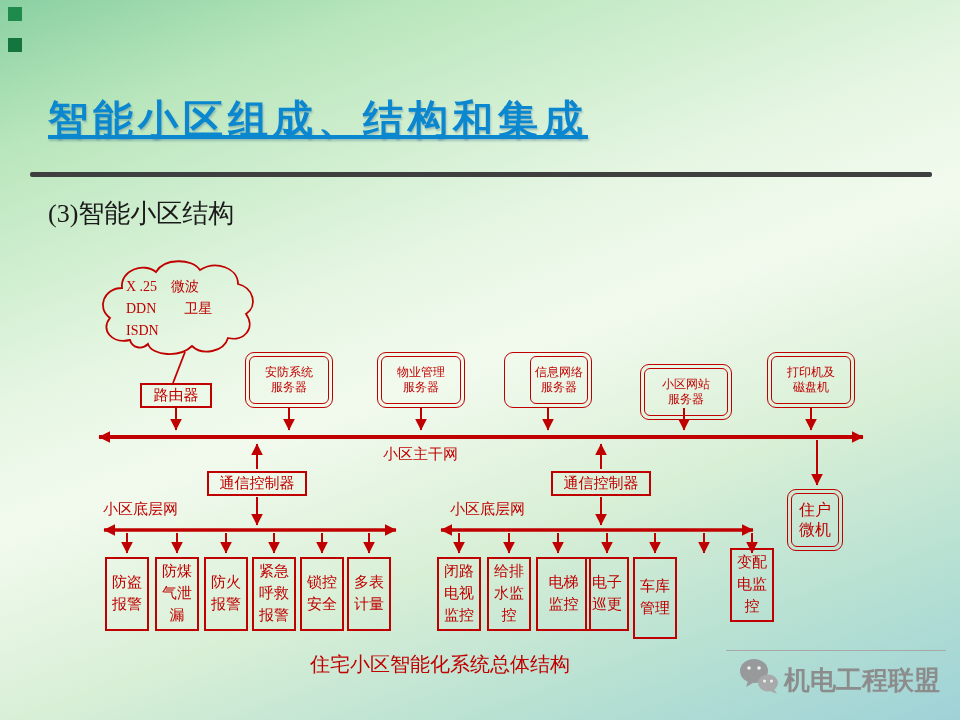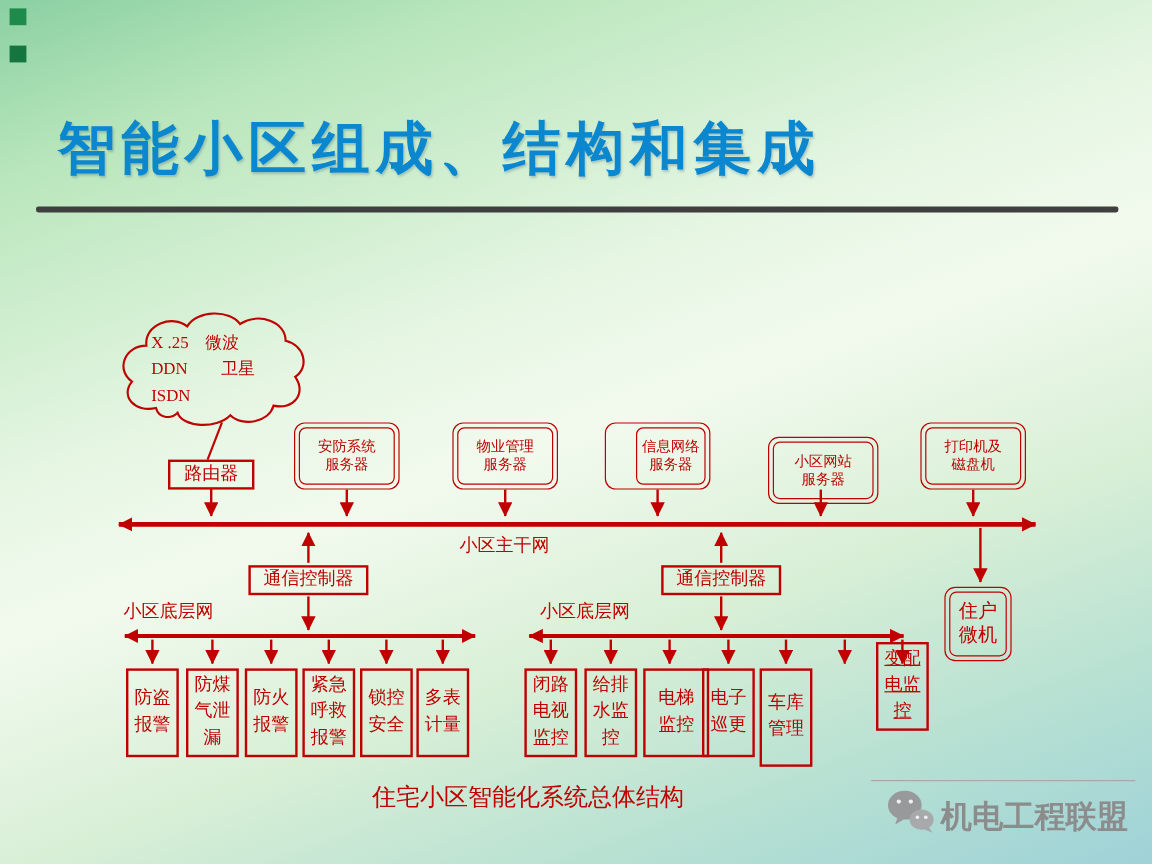--- a/index.html
+++ b/index.html
@@ -4,22 +4,22 @@
 <style>
   html,body{margin:0;padding:0;}
   .slide{
     position:relative;width:960px;height:720px;overflow:hidden;
     font-family:"Liberation Serif", serif;
     background:linear-gradient(160deg,#8ad0a2 0%,#b9e6bc 14%,#e6f6e3 38%,#f2faee 50%,#d8efd6 68%,#b4dfd2 86%,#9fd2d8 100%);
   }
   .abs{position:absolute;box-sizing:border-box;}
   .corner-mark{width:14px;height:14px;}
   .title{
-    font-size:48px;font-weight:bold;letter-spacing:5px;color:#0a87cf;
-    text-shadow:1px 2px 2px rgba(0,60,110,0.25);white-space:nowrap;
+    font-size:40px;font-weight:bold;letter-spacing:5px;color:#0a87cf;
+    text-shadow:1px 2px 2px rgba(0,60,110,0.25);white-space:nowrap;text-decoration:underline;
   }
   .divider{background:#3f3f3f;border-radius:2px;}
   .section{font-size:26px;color:#1a1a1a;white-space:nowrap;}
   .cloud-label{font-size:14px;line-height:22px;color:#c00000;white-space:pre-line;}
   .plain-box{
     border:2px solid #c00000;color:#c00000;display:flex;align-items:center;justify-content:center;
     text-align:center;font-size:15px;white-space:pre-line;line-height:1.3;
   }
   .server{border:1.6px solid #c00000;border-radius:9px;padding:3px;display:flex;}
   .server .inner{
@@ -41,20 +41,21 @@
 </head>
 <body>
 
 <div class="slide">
 
   <div class="abs corner-mark" style="left:8px;top:7px;background:#1e8a4c;"></div>
   <div class="abs corner-mark" style="left:8px;top:38px;background:#15753f;"></div>
 
   <div class="abs title" style="left:48px;top:92px;">智能小区组成、结构和集成</div>
   <div class="abs divider" style="left:30px;top:172px;width:902px;height:5px;"></div>
+  <div class="abs section" style="left:48px;top:196px;">(3)智能小区结构</div>
 
   <svg class="abs overlay" width="960" height="720" style="left:0;top:0;" xmlns="http://www.w3.org/2000/svg">
     <defs>
       <marker id="ah" viewBox="0 0 10 10" refX="9.5" refY="5" markerUnits="userSpaceOnUse" markerWidth="12" markerHeight="12" orient="auto-start-reverse">
         <path d="M0,0 L10,5 L0,10 Z" fill="#c00000"></path>
       </marker>
     </defs>
 
     <path d="M 130 340
       C 112 344 100 330 110 318
@@ -161,21 +162,21 @@
 监控</div>
   <div class="abs dev box-layer" style="left:487px;top:557px;width:44px;height:74px;">给排
 水监
 控</div>
   <div class="abs dev box-layer" style="left:536px;top:557px;width:55px;height:74px;">电梯
 监控</div>
   <div class="abs dev box-layer" style="left:585px;top:557px;width:44px;height:74px;">电子
 巡更</div>
   <div class="abs dev box-layer" style="left:633px;top:557px;width:44px;height:82px;">车库
 管理</div>
-  <div class="abs dev box-layer" style="left:730px;top:535px;width:44px;height:74px;text-decoration:underline;">变配
+  <div class="abs dev box-layer" style="left:730px;top:548px;width:44px;height:74px;">变配
 电监
 控</div>
 
   <div class="abs server box-layer" style="left:787px;top:489px;width:56px;height:62px;">
     <div class="inner" style="font-size:16px;">住户
 微机</div>
   </div>
 
   <div class="abs caption box-layer" style="left:270px;top:651px;width:340px;">住宅小区智能化系统总体结构</div>
 

